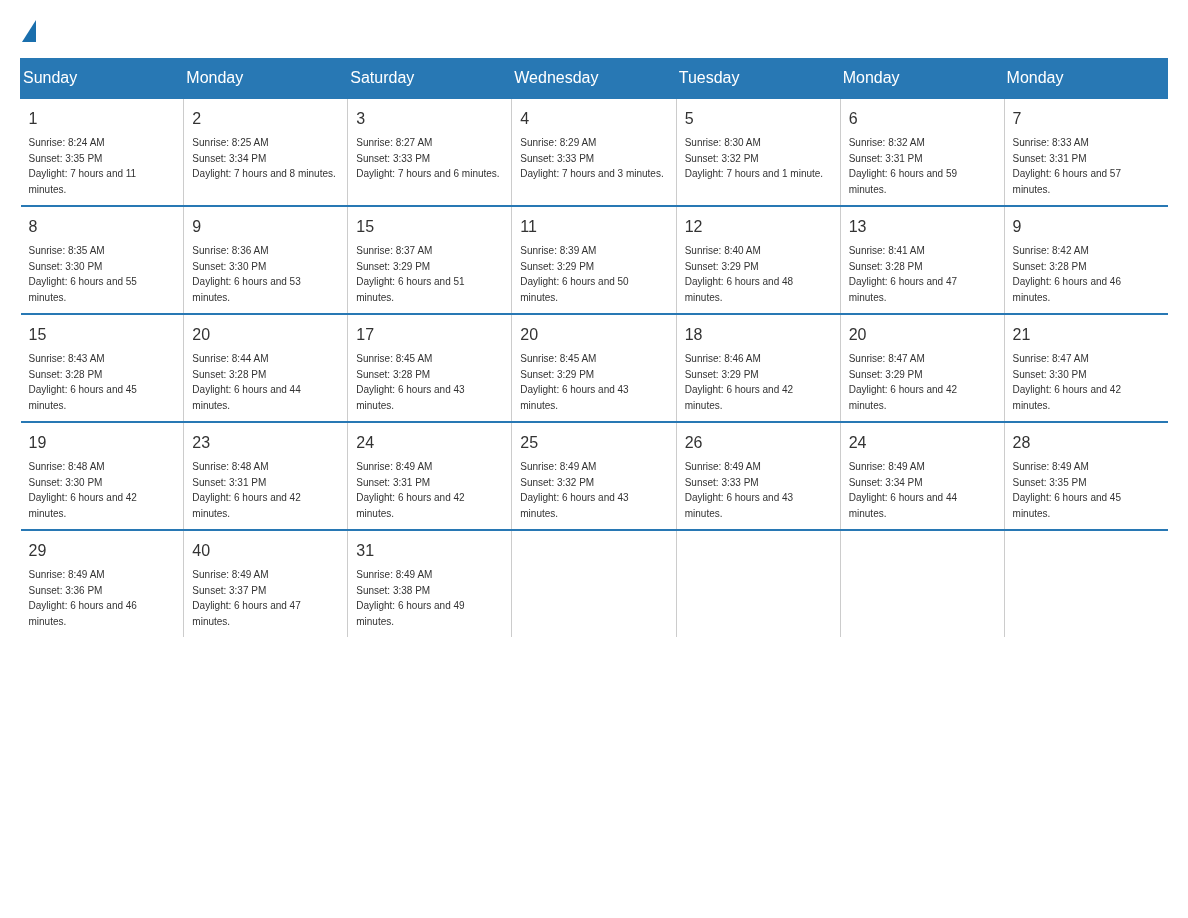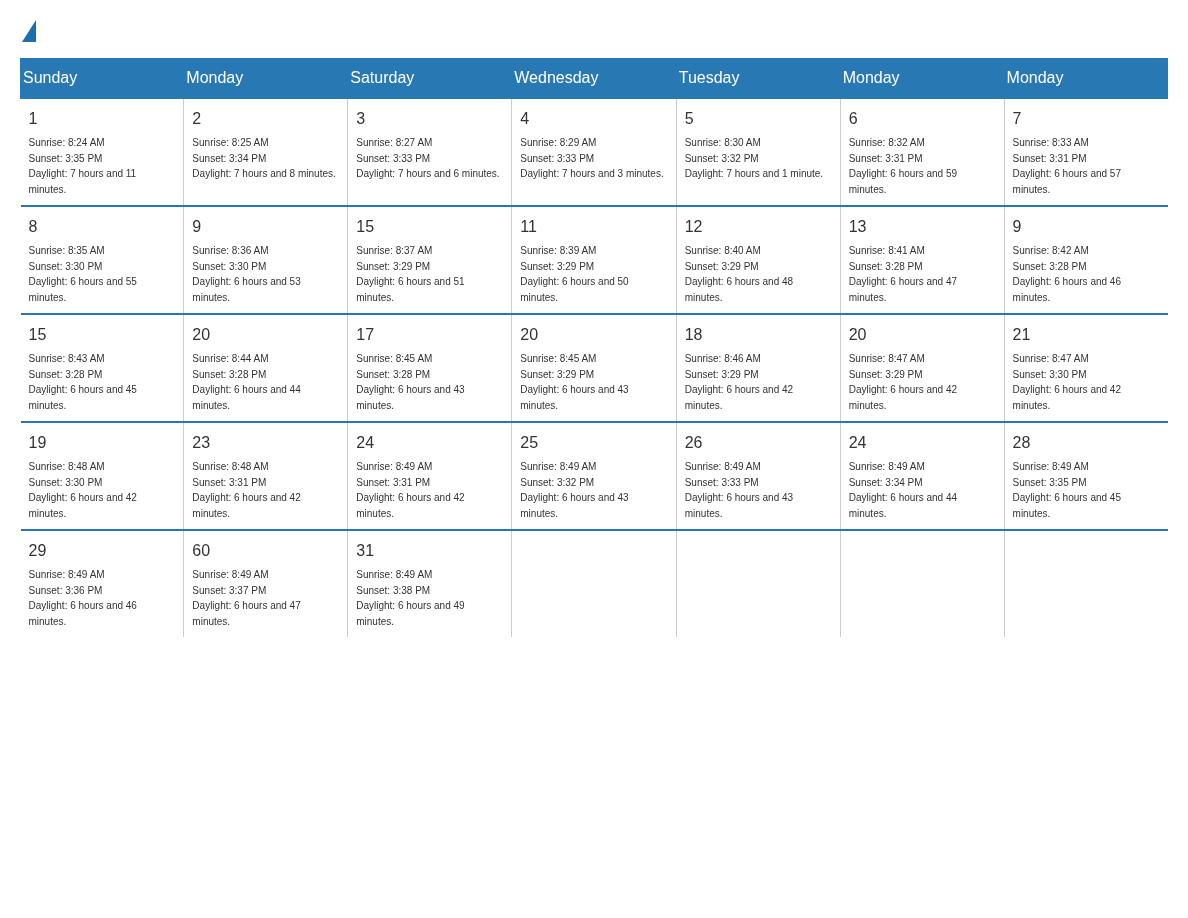--- a/index.html
+++ b/index.html
@@ -251,21 +251,21 @@
           <div class="day-num">28</div>
           <div class="day-info">Sunrise: 8:49 AM<br>Sunset: 3:35 PM<br>Daylight: 6 hours and 45 minutes.</div>
         </td>
       </tr>
       <tr>
         <td>
           <div class="day-num">29</div>
           <div class="day-info">Sunrise: 8:49 AM<br>Sunset: 3:36 PM<br>Daylight: 6 hours and 46 minutes.</div>
         </td>
         <td>
-          <div class="day-num">60</div>
+          <div class="day-num">40</div>
           <div class="day-info">Sunrise: 8:49 AM<br>Sunset: 3:37 PM<br>Daylight: 6 hours and 47 minutes.</div>
         </td>
         <td>
           <div class="day-num">31</div>
           <div class="day-info">Sunrise: 8:49 AM<br>Sunset: 3:38 PM<br>Daylight: 6 hours and 49 minutes.</div>
         </td>
         <td class="empty-cell"></td>
         <td class="empty-cell"></td>
         <td class="empty-cell"></td>
         <td class="empty-cell"></td>

